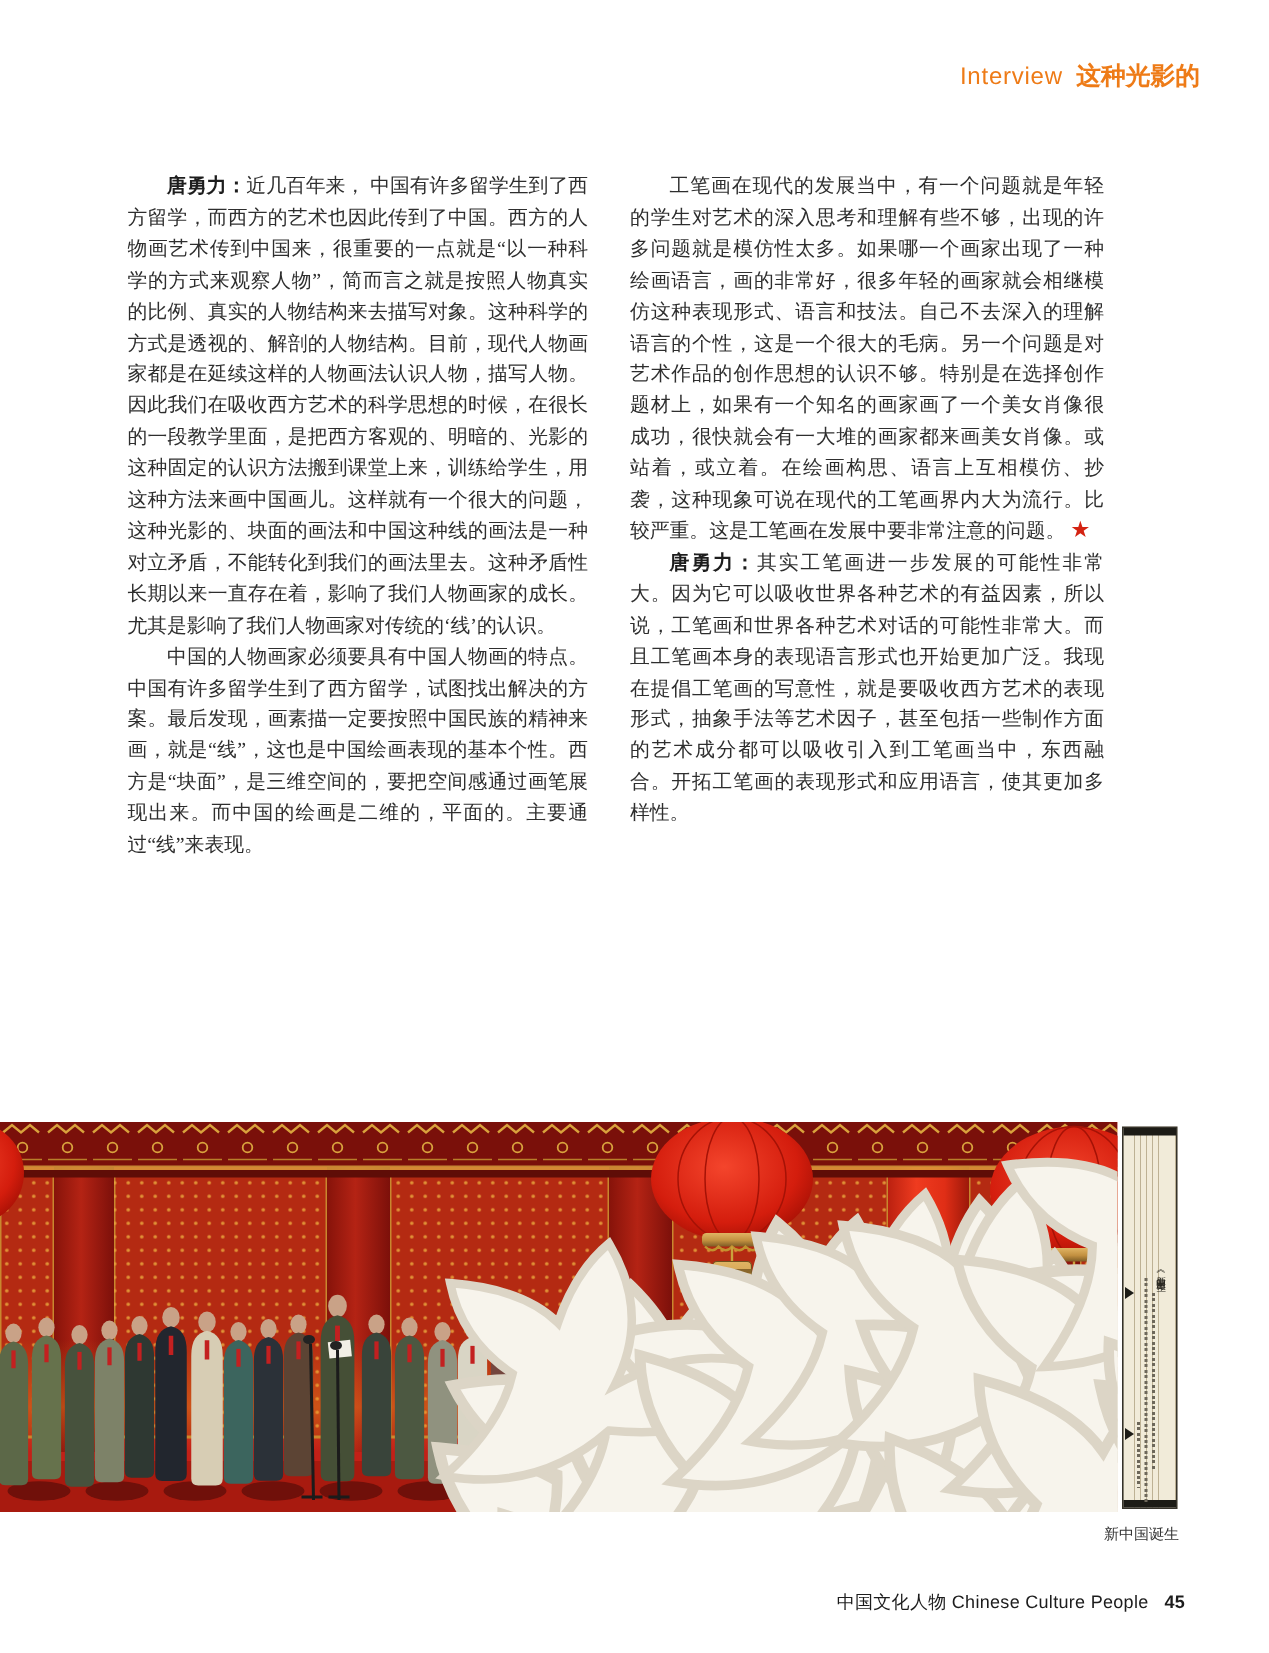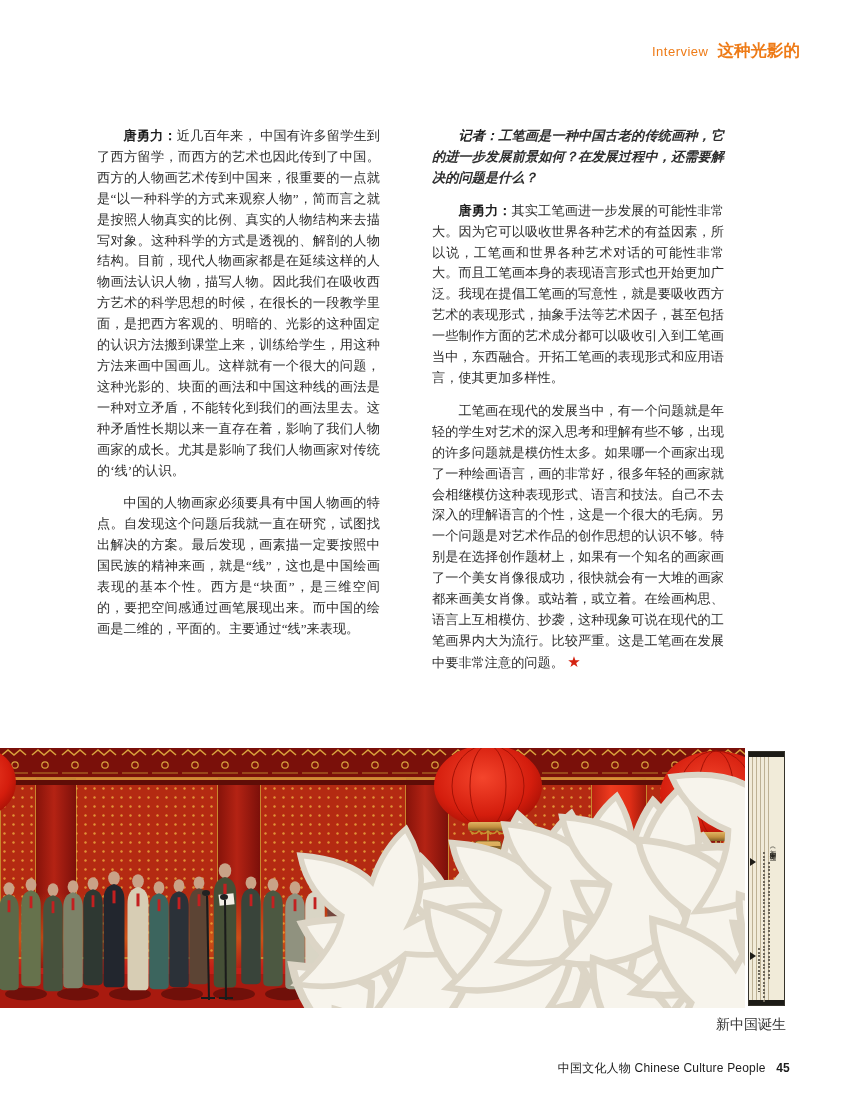--- a/index.html
+++ b/index.html
@@ -2,70 +2,69 @@
 <html><head>
 <meta charset="utf-8">
 <style>
   html,body{margin:0;padding:0;}
   body{width:846px;height:1102px;background:#ffffff;position:relative;overflow:hidden;
        font-family:"Liberation Serif","DejaVu Serif",serif;color:#2e2e2e;}
   .abs{position:absolute;}
   
   .hdr{top:40px;left:440px;width:360px;text-align:right;
        font-family:"Liberation Sans","DejaVu Sans",sans-serif;}
-  .hdr .en{font-size:13px;letter-spacing:.5px;}
+  .hdr .en{font-size:16px;letter-spacing:.5px;}
   .hdr .zh{font-size:16.5px;font-weight:700;margin-left:9px;}
   
   .col{top:114px;height:618px;font-size:13.2px;line-height:20.9px;
        text-align:justify;text-justify:inter-ideograph;overflow:hidden;}
   .col-l{left:85px;width:307px;}
   .col-r{left:420px;width:316px;}
-  .col p{margin:12px;}
+  .col p{margin:0;}
   .para{text-indent:2em;}
   .cont{text-indent:0;}
   .speaker{font-weight:700;color:#1d1d1d;}
   .question{font-weight:700;font-style:italic;text-indent:2em;}
   .star{color:#d42312;font-style:normal;font-size:15px;letter-spacing:2px;}
   
   .painting{left:0;top:748px;width:745px;height:260px;line-height:0;}
   
   .colophon{left:748px;top:751px;width:37px;height:255px;background:#f1ebd9;
       border:1px solid #35322a;box-sizing:border-box;
       background-image:repeating-linear-gradient(90deg,transparent 0 3.4px,#bdb194 3.4px 3.9px);}
   .colophon .cap{position:absolute;left:0;width:100%;height:5px;background:#1c1b16;}
   .colophon .cap.top{top:0;} .colophon .cap.bot{bottom:0;}
   .colophon .notch{position:absolute;left:1px;width:6px;height:8px;background:#1c1b16;
       clip-path:polygon(0 0,100% 50%,0 100%);}
   .col-title{position:absolute;top:92px;right:7px;writing-mode:vertical-rl;
       font-size:6.5px;letter-spacing:1px;color:#26241e;line-height:7px;}
   .tstrip{position:absolute;width:2px;
       background:repeating-linear-gradient(180deg,#6d675a 0 2px,transparent 2px 3.6px);}
   
-  .caption{left:610px;top:1016px;width:176px;text-align:right;font-size:14px;color:#333;
+  .caption{left:610px;top:1016px;width:176px;text-align:right;font-size:10px;color:#333;
       font-family:"Liberation Sans","DejaVu Sans",sans-serif;}
   .footer{left:360px;top:1060px;width:430px;text-align:right;font-size:12px;color:#1c1c1c;
       font-family:"Liberation Sans","DejaVu Sans",sans-serif;letter-spacing:.2px;}
   .footer .pg{font-weight:700;margin-left:7px;}
 </style>
 </head>
 <body>
 
 <div class="abs hdr">
   <span class="en" style="color:#ee7b17">Interview</span><span class="zh" style="color:#ee7b17">这种光影的</span>
 </div>
 
 <div class="abs col col-l">
   <p class="para"><span class="speaker">唐勇力：</span><span>近几百年来， 中国有许多留学生到了西方留学，而西方的艺术也因此传到了中国。西方的人物画艺术传到中国来，很重要的一点就是“以一种科学的方式来观察人物”，简而言之就是按照人物真实的比例、真实的人物结构来去描写对象。这种科学的方式是透视的、解剖的人物结构。目前，现代人物画家都是在延续这样的人物画法认识人物，描写人物。因此我们在吸收西方艺术的科学思想的时候，在很长的一段教学里面，是把西方客观的、明暗的、光影的这种固定的认识方法搬到课堂上来，训练给学生，用这种方法来画中国画儿。这样就有一个很大的问题，这种光影的、块面的画法和中国这种线的画法是一种对立矛盾，不能转化到我们的画法里去。这种矛盾性长期以来一直存在着，影响了我们人物画家的成长。尤其是影响了我们人物画家对传统的‘线’的认识。</span></p>
-  <p class="para"><span>中国的人物画家必须要具有中国人物画的特点。自发现这个问题后我就一直在研究，试图找出解决的方案。最后发现，画素描一定要按照中国民族的精神来画，就是“线”，这也是中国绘画表现的基本个性。西方是“块面”，是三维空间的，要把空间感通过画笔展现出来。而中国的绘画是二维的，平面的。主要通过“线”来表现。</span></p>
+  <p class="para"><span>中国的人物画家必须要具有中国人物画的特点。中国有许多留学生到了西方留学，试图找出解决的方案。最后发现，画素描一定要按照中国民族的精神来画，就是“线”，这也是中国绘画表现的基本个性。西方是“块面”，是三维空间的，要把空间感通过画笔展现出来。而中国的绘画是二维的，平面的。主要通过“线”来表现。</span></p>
 </div>
 
 <div class="abs col col-r">
-  <p class="question"><span class="speaker">记者：</span><span>工笔画是一种中国古老的传统画种，它的进一步发展前景如何？在发展过程中，还需要解决的问题是什么？</span></p>
+  <p class="para"><span>工笔画在现代的发展当中，有一个问题就是年轻的学生对艺术的深入思考和理解有些不够，出现的许多问题就是模仿性太多。如果哪一个画家出现了一种绘画语言，画的非常好，很多年轻的画家就会相继模仿这种表现形式、语言和技法。自己不去深入的理解语言的个性，这是一个很大的毛病。另一个问题是对艺术作品的创作思想的认识不够。特别是在选择创作题材上，如果有一个知名的画家画了一个美女肖像很成功，很快就会有一大堆的画家都来画美女肖像。或站着，或立着。在绘画构思、语言上互相模仿、抄袭，这种现象可说在现代的工笔画界内大为流行。比较严重。这是工笔画在发展中要非常注意的问题。</span> <span class="star">★</span></p>
   <p class="para"><span class="speaker">唐勇力：</span><span>其实工笔画进一步发展的可能性非常大。因为它可以吸收世界各种艺术的有益因素，所以说，工笔画和世界各种艺术对话的可能性非常大。而且工笔画本身的表现语言形式也开始更加广泛。我现在提倡工笔画的写意性，就是要吸收西方艺术的表现形式，抽象手法等艺术因子，甚至包括一些制作方面的艺术成分都可以吸收引入到工笔画当中，东西融合。开拓工笔画的表现形式和应用语言，使其更加多样性。</span></p>
-  <p class="para"><span>工笔画在现代的发展当中，有一个问题就是年轻的学生对艺术的深入思考和理解有些不够，出现的许多问题就是模仿性太多。如果哪一个画家出现了一种绘画语言，画的非常好，很多年轻的画家就会相继模仿这种表现形式、语言和技法。自己不去深入的理解语言的个性，这是一个很大的毛病。另一个问题是对艺术作品的创作思想的认识不够。特别是在选择创作题材上，如果有一个知名的画家画了一个美女肖像很成功，很快就会有一大堆的画家都来画美女肖像。或站着，或立着。在绘画构思、语言上互相模仿、抄袭，这种现象可说在现代的工笔画界内大为流行。比较严重。这是工笔画在发展中要非常注意的问题。</span> <span class="star">★</span></p>
 </div>
 
 <div class="abs painting">
 <svg width="745" height="260" viewBox="0 0 745 260" xmlns="http://www.w3.org/2000/svg">
   <defs>
     <radialGradient id="lan" cx="45%" cy="40%" r="65%">
       <stop offset="0%" stop-color="#f4452c"></stop>
           <stop offset="70%" stop-color="#d41d0d"></stop>
           <stop offset="100%" stop-color="#a30f04"></stop>
     </radialGradient>

